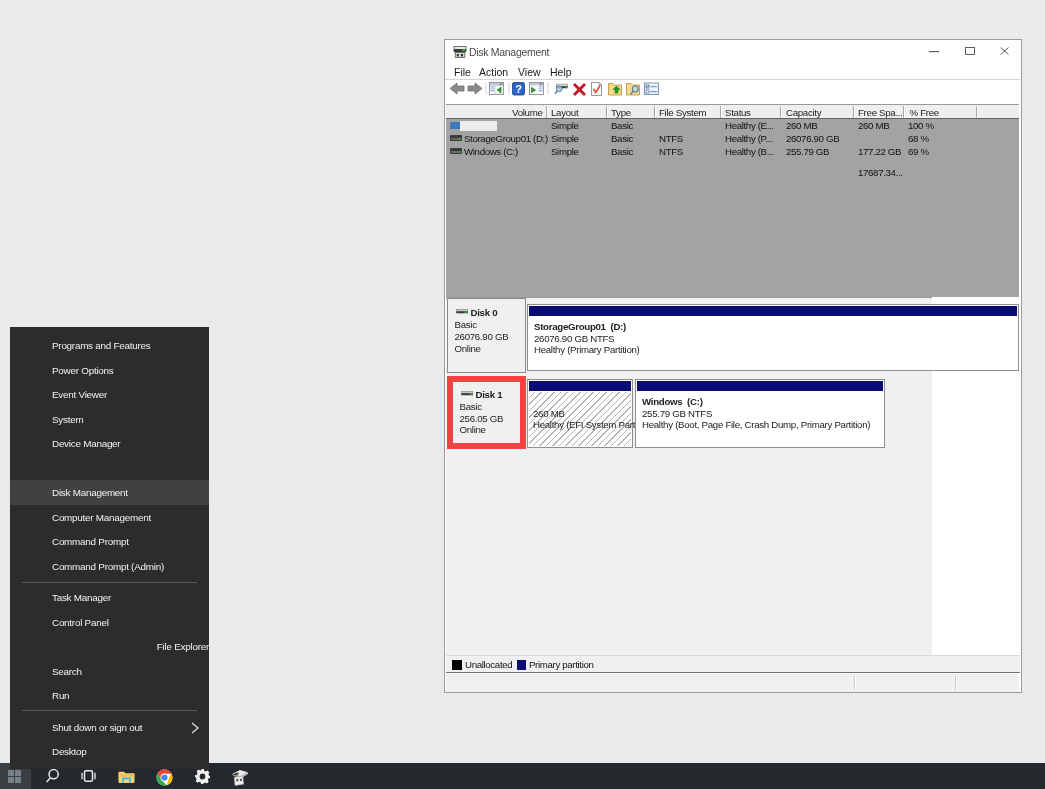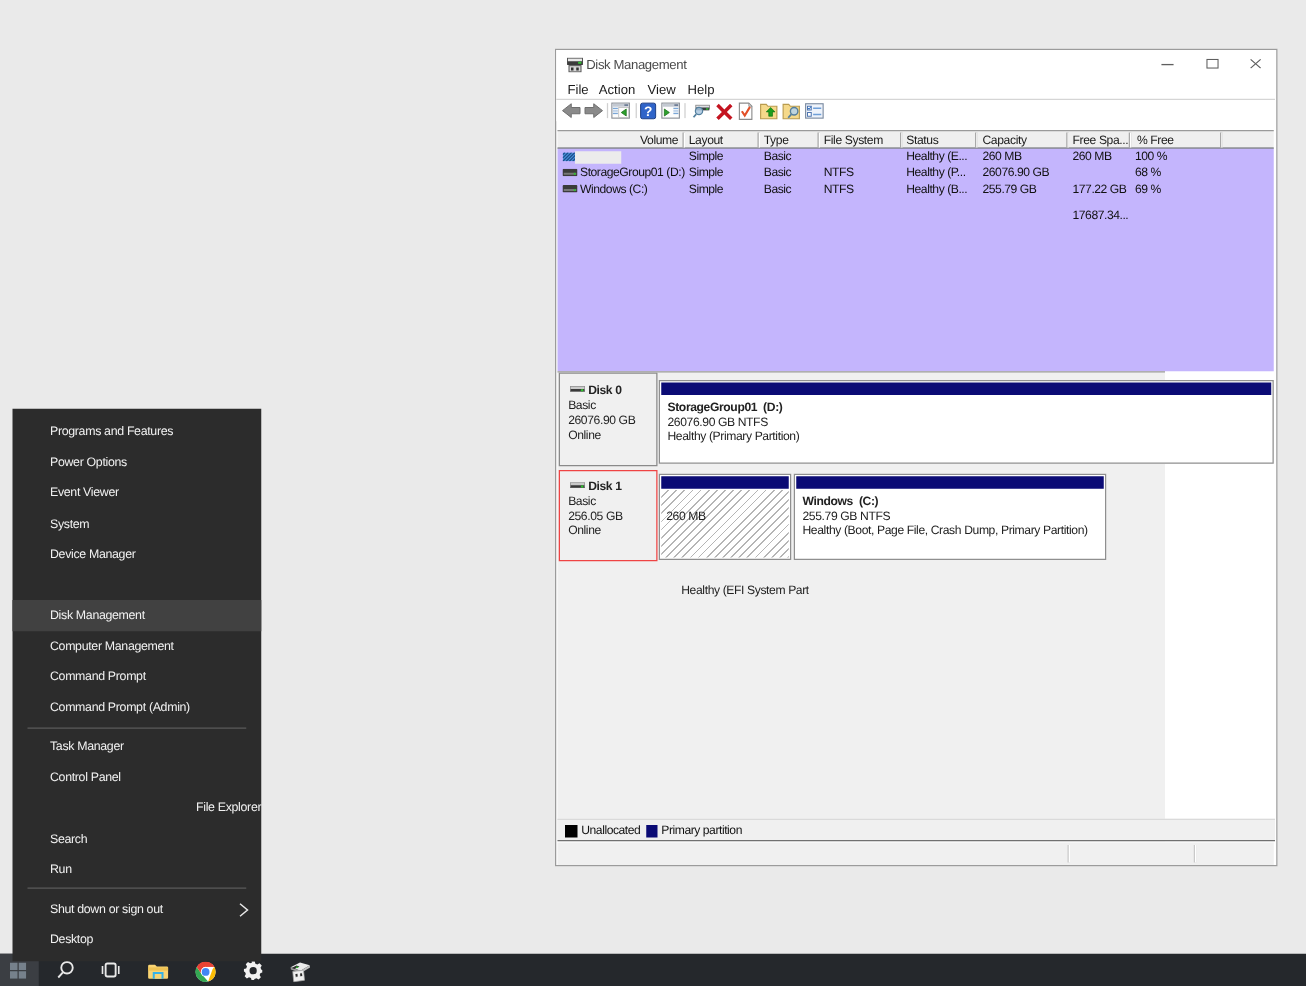--- a/index.html
+++ b/index.html
@@ -1,38 +1,38 @@
 <!DOCTYPE html>
 <html><head>
 <meta charset="utf-8">
 <style>
   html,body{margin:0;padding:0;}
   body{width:1045px;height:789px;background:#eaeaea;font-family:"Liberation Sans",sans-serif;position:relative;overflow:hidden;}
   .abs{position:absolute;}
   
   #winx{position:absolute;left:10px;top:327px;width:199px;height:442px;background:#2c2c2c;z-index:5;}
-  #winx .item{position:absolute;left:0;width:199px;height:25px;line-height:25px;color:#f2f2f2;font-size:9.9px;letter-spacing:-0.25px;padding-left:30px;box-sizing:border-box;}
+  #winx .item{position:absolute;left:0;width:199px;height:25px;line-height:25px;color:#f2f2f2;font-size:9.9px;letter-spacing:-0.25px;padding-left:42px;box-sizing:border-box;}
   #winx .hl{background:#414141;}
   #winx .sep{position:absolute;left:12px;width:175px;height:1px;background:#5a5a5a;}
   
   #taskbar{position:absolute;left:0;top:763px;width:1045px;height:26px;background:#25282c;}
   #startbtn{position:absolute;left:0;top:0;width:31px;height:26px;background:#3b3e43;}
   
   #win{position:absolute;left:444px;top:39px;width:578px;height:654px;background:#ffffff;border:1px solid #9b9b9b;box-sizing:border-box;}
   #titlebar{position:absolute;left:0;top:0;width:575px;height:23px;background:#fff;}
   #titletext{position:absolute;left:24px;top:5.5px;font-size:10.5px;color:#4a4a4a;letter-spacing:-0.3px;}
   #menubar{position:absolute;left:0;top:23px;width:575px;height:17px;background:#fff;border-bottom:1px solid #d5d5d5;box-sizing:border-box;}
   #menubar span{position:absolute;top:2.5px;font-size:10.5px;color:#1a1a1a;}
   #toolbar{position:absolute;left:0;top:40px;width:575px;height:17px;background:#fff;}
   
   #lhead{position:absolute;left:1px;top:64px;width:573px;height:15px;background:#efefef;border-top:1px solid #9a9a9a;border-bottom:1px solid #5f6368;box-sizing:border-box;}
   .hcell{position:absolute;top:1.5px;font-size:9.7px;color:#1a1a1a;letter-spacing:-0.3px;}
   .hsep{position:absolute;top:1px;height:12px;width:1px;background:#a8a8a8;border-right:1px solid #fff;}
   
-  #list{position:absolute;left:1px;top:79px;width:573px;height:178px;background:#c4b5fd;}
+  #list{position:absolute;left:1px;top:79px;width:573px;height:178px;background:#a3a3a3;}
   .cell{position:absolute;font-size:9.7px;color:#111;white-space:nowrap;letter-spacing:-0.35px;}
   
   #pane{position:absolute;left:1px;top:257px;width:486px;height:376px;background:#f0f0f0;border-top:1px solid #999;box-sizing:border-box;}
   .dlabel{font-size:9.7px;color:#222;letter-spacing:-0.3px;}
   
   #legend{position:absolute;left:1px;top:615px;width:574px;height:18px;background:#f0f0f0;border-top:1px solid #dadada;border-bottom:1px solid #707070;box-sizing:border-box;}
   #status{position:absolute;left:1px;top:634px;width:573px;height:18px;background:#f0f0f0;}
 </style>
 </head>
 <body>
@@ -293,36 +293,36 @@
       <span class="dlabel abs" style="left:7px;top:32.5px;">26076.90 GB</span>
       <span class="dlabel abs" style="left:7px;top:44px;">Online</span>
     </div>
     <div class="abs" style="left:81px;top:5.5px;width:491.5px;height:67.5px;background:#fff;border:1px solid #8f8f8f;box-sizing:border-box;">
       <div class="abs" style="left:1px;top:1px;right:1px;height:10px;background:#0b0b75;"></div>
       <span class="dlabel abs" style="left:6px;top:16px;font-weight:bold;">StorageGroup01&nbsp;&nbsp;(D:)</span>
       <span class="dlabel abs" style="left:6px;top:28px;">26076.90 GB NTFS</span>
       <span class="dlabel abs" style="left:6px;top:39.5px;">Healthy (Primary Partition)</span>
     </div>
 
-    <div class="abs" style="left:0.5px;top:77.5px;width:79px;height:73px;background:#f0f0f0;border:1px solid #ef4444;box-sizing:border-box;text-align:center;">
+    <div class="abs" style="left:0.5px;top:77.5px;width:79px;height:73px;background:#f0f0f0;border:6px solid #ef4444;box-sizing:border-box;text-align:center;">
       <svg class="abs" style="left:8px;top:9px;" width="12" height="7" viewBox="0 0 12 7">
         <rect x="0" y="0" width="12" height="4" fill="#c9c9c9" stroke="#666" stroke-width="0.7"></rect>
         <rect x="0.5" y="2.2" width="11" height="1.8" fill="#3a3a3a"></rect>
         <circle cx="9.7" cy="3.2" r="1" fill="#2fbf2f"></circle>
       </svg>
       <span class="dlabel abs" style="left:23px;top:7px;font-weight:bold;">Disk 1</span>
       <span class="dlabel abs" style="left:7px;top:19.5px;">Basic</span>
       <span class="dlabel abs" style="left:7px;top:31px;">256.05 GB</span>
       <span class="dlabel abs" style="left:7px;top:42.5px;">Online</span>
     </div>
     <div class="abs" style="left:81px;top:81px;width:106px;height:69px;background:#fff;border:1px solid #8f8f8f;box-sizing:border-box;">
       <div class="abs" style="left:1px;top:1px;right:1px;height:10px;background:#0b0b75;"></div>
       <div class="abs" style="left:1px;top:12px;right:1px;bottom:1px;background:repeating-linear-gradient(135deg,#ffffff 0px,#ffffff 3.6px,#b5b5b5 3.6px,#b5b5b5 4.6px);"></div>
       <span class="dlabel abs" style="left:5px;top:27.5px;">260 MB</span>
-      <span class="dlabel abs" style="left:17px;top:39px;white-space:nowrap;overflow:hidden;max-width:101.5px;margin-top:48px;">Healthy (EFI System Part</span>
+      <span class="dlabel abs" style="left:5px;top:39px;white-space:nowrap;overflow:hidden;max-width:101.5px;">Healthy (EFI System Part</span>
     </div>
     <div class="abs" style="left:189px;top:81px;width:250px;height:69px;background:#fff;border:1px solid #8f8f8f;box-sizing:border-box;">
       <div class="abs" style="left:1px;top:1px;right:1px;height:10px;background:#0b0b75;"></div>
       <span class="dlabel abs" style="left:6px;top:16px;font-weight:bold;">Windows&nbsp;&nbsp;(C:)</span>
       <span class="dlabel abs" style="left:6px;top:27.5px;">255.79 GB NTFS</span>
       <span class="dlabel abs" style="left:6px;top:39px;white-space:nowrap;">Healthy (Boot, Page File, Crash Dump, Primary Partition)</span>
     </div>
   </div>
   <div id="legend">
     <div class="abs" style="left:6px;top:3.5px;width:10px;height:10px;background:#000;"></div>

